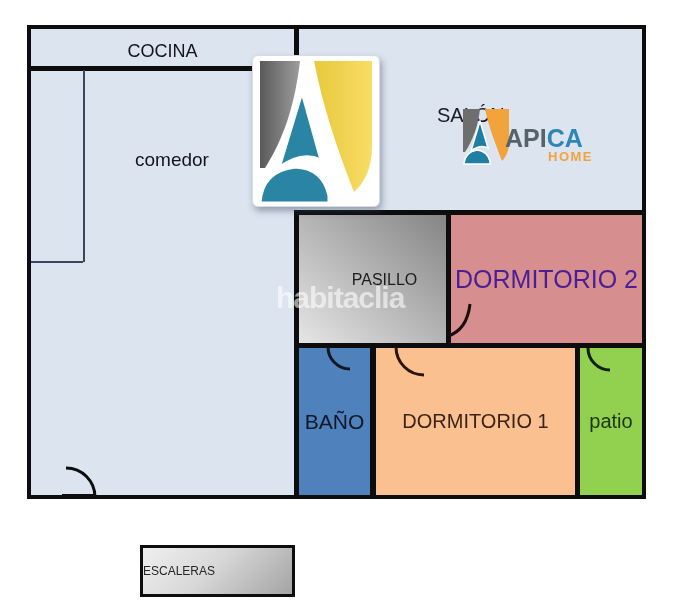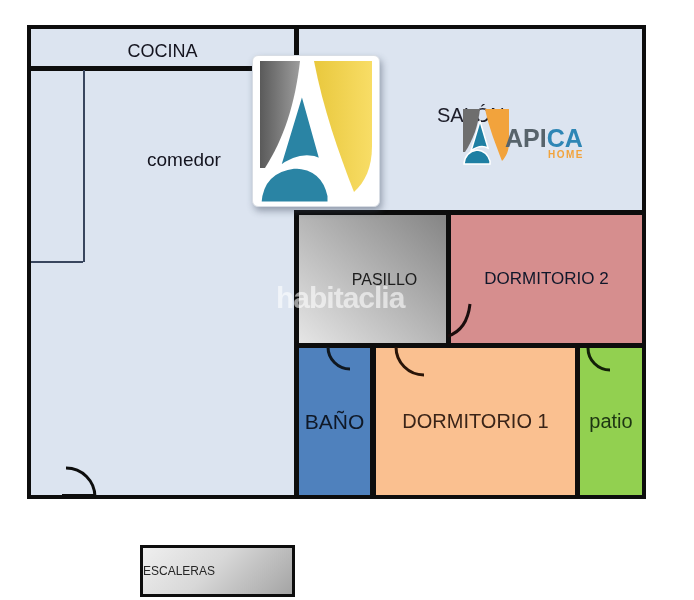--- a/index.html
+++ b/index.html
@@ -31,25 +31,25 @@
   .room-pasillo{left:299px;top:215px;width:147px;height:130px;
     background:linear-gradient(to bottom left,#858585,#e6e6e6);padding-left:24px;}
   .room-dorm2{left:451px;top:215px;width:191px;height:128px;}
   .room-bano{left:299px;top:348px;width:71px;height:147px;}
   .room-dorm1{left:376px;top:348px;width:199px;height:147px;}
   .room-patio{left:580px;top:348px;width:62px;height:147px;}
   
   .lbl{color:#1d1d1d;white-space:nowrap;}
   .lbl-cocina{font-size:18px;color:#14141f;margin-top:8px;}
   .lbl-pasillo{font-size:16px;color:#1d1d1d;}
-  .lbl-dorm2{font-size:17px;color:#0f172a;}
+  .lbl-dorm2{font-size:25px;color:#4c1d95;}
   .lbl-bano{font-size:21px;color:#0f1826;}
   .lbl-dorm1{font-size:20px;color:#3a2418;}
   .lbl-patio{font-size:20px;color:#1d3512;}
-  .lbl-comedor{position:absolute;left:135px;top:149px;font-size:19px;color:#14141f;z-index:2;margin-left:12px;}
+  .lbl-comedor{position:absolute;left:135px;top:149px;font-size:19px;color:#14141f;z-index:2;}
   .lbl-salon{position:absolute;left:437px;top:104px;font-size:20px;color:#1c1c28;z-index:2;}
   
   .escaleras{
     position:absolute;left:140px;top:545px;width:155px;height:52px;
     border:3px solid #0d0d0d;box-sizing:border-box;
     background:linear-gradient(135deg,#efefef 0%,#d8d8d8 45%,#a4a4a4 100%);
     display:flex;align-items:center;justify-content:flex-start;z-index:2;
   }
   .lbl-escaleras{font-size:12px;color:#262626;}
   
@@ -65,21 +65,21 @@
   .logo-card{
     position:absolute;left:252px;top:55px;width:126px;height:150px;
     background:#ffffff;border:1px solid #d8dde4;border-radius:6px;
     box-shadow:2px 4px 7px rgba(60,70,90,0.45);z-index:5;
   }
   
   .brand-mark{position:absolute;left:461px;top:107px;width:50px;height:58px;z-index:5;}
   .brand-name{position:absolute;left:505px;top:124px;font-size:25px;font-weight:700;letter-spacing:0px;z-index:5;}
   .brand-name .p1{color:#57636b;}
   .brand-name .p2{color:#2e86b5;}
-  .brand-tagline{position:absolute;left:548px;top:149px;font-size:10px;font-weight:700;letter-spacing:1.5px;color:#f2a33c;z-index:5;}
+  .brand-tagline{position:absolute;left:548px;top:149px;font-size:13px;font-weight:700;letter-spacing:1.5px;color:#f2a33c;z-index:5;}
 </style>
 </head>
 <body>
 
 <div class="canvas">
 
   <div class="plan" style="background-color: rgb(220, 228, 240);"></div>
 
   <div class="room room-cocina">
     <span class="lbl lbl-cocina">COCINA</span>

